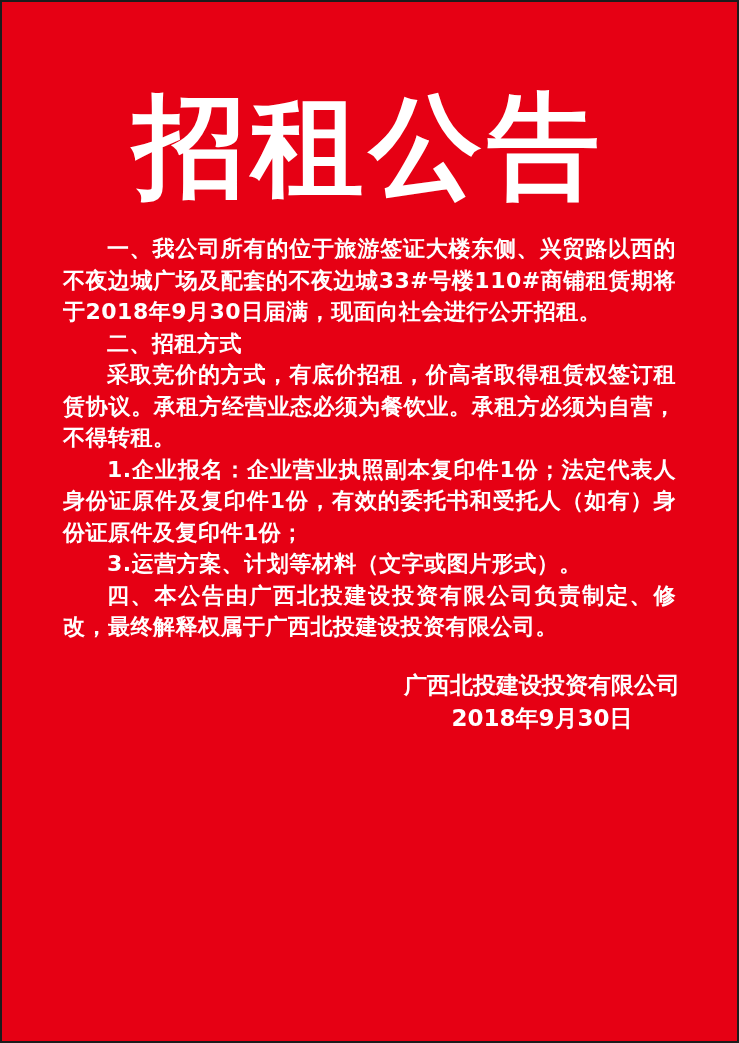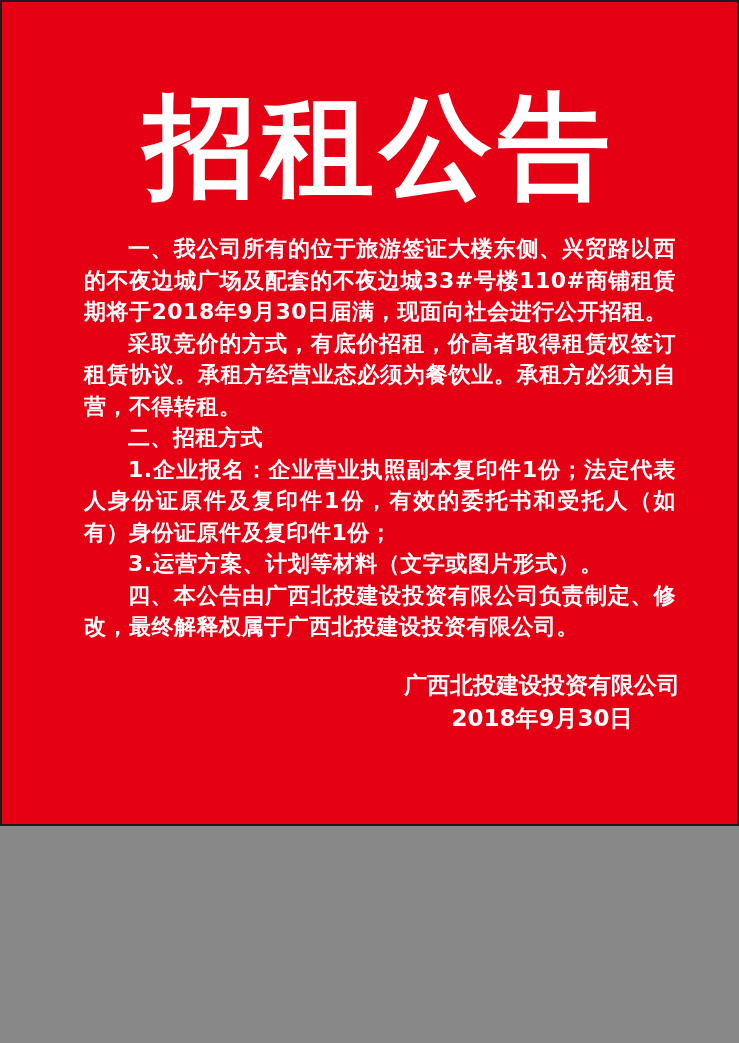--- a/index.html
+++ b/index.html
@@ -4,27 +4,26 @@
 <style>
   html, body {
     margin: 0;
     padding: 0;
     background: #888;
     font-family: "DejaVu Sans", sans-serif;
   }
   .poster {
     position: relative;
     width: 739px;
-    height: 826px;
+    height: 1043px;
     box-sizing: border-box;
     background: #E60014;
     border: 2px solid #1c1c1c;
     overflow: hidden;
     color: #FFFFFF;
-    padding-left: 21px;
   }
   .poster-title {
     margin-top: 82px;
     text-align: center;
     font-family: "DejaVu Serif", "Liberation Serif", serif;
     font-weight: bold;
     font-size: 112px;
     line-height: 1.1;
     letter-spacing: 6px;
     color: #FFFFFF;
@@ -65,22 +64,22 @@
 </style>
 </head>
 <body>
 
 <div class="poster" style="background: rgb(230, 0, 20); color: rgb(255, 255, 255); border-color: rgb(28, 28, 28);">
 
   <div class="poster-title">招租公告</div>
 
   <div class="announcement-body">
     <p>一、我公司所有的位于旅游签证大楼东侧、兴贸路以西的不夜边城广场及配套的不夜边城33#号楼110#商铺租赁期将于2018年9月30日届满，现面向社会进行公开招租。</p>
+    <p>二、招租方式</p>
     <p>采取竞价的方式，有底价招租，价高者取得租赁权签订租赁协议。承租方经营业态必须为餐饮业。承租方必须为自营，不得转租。</p>
-    <p>二、招租方式</p>
     <p>1.企业报名：企业营业执照副本复印件1份；法定代表人身份证原件及复印件1份，有效的委托书和受托人（如有）身份证原件及复印件1份；</p>
     <p>3.运营方案、计划等材料（文字或图片形式）。</p>
     <p>四、本公告由广西北投建设投资有限公司负责制定、修改，最终解释权属于广西北投建设投资有限公司。</p>
   </div>
 
   <div class="signature-block">
     <div class="signature-inner">
       <div>广西北投建设投资有限公司</div>
       <div>2018年9月30日</div>
     </div>

